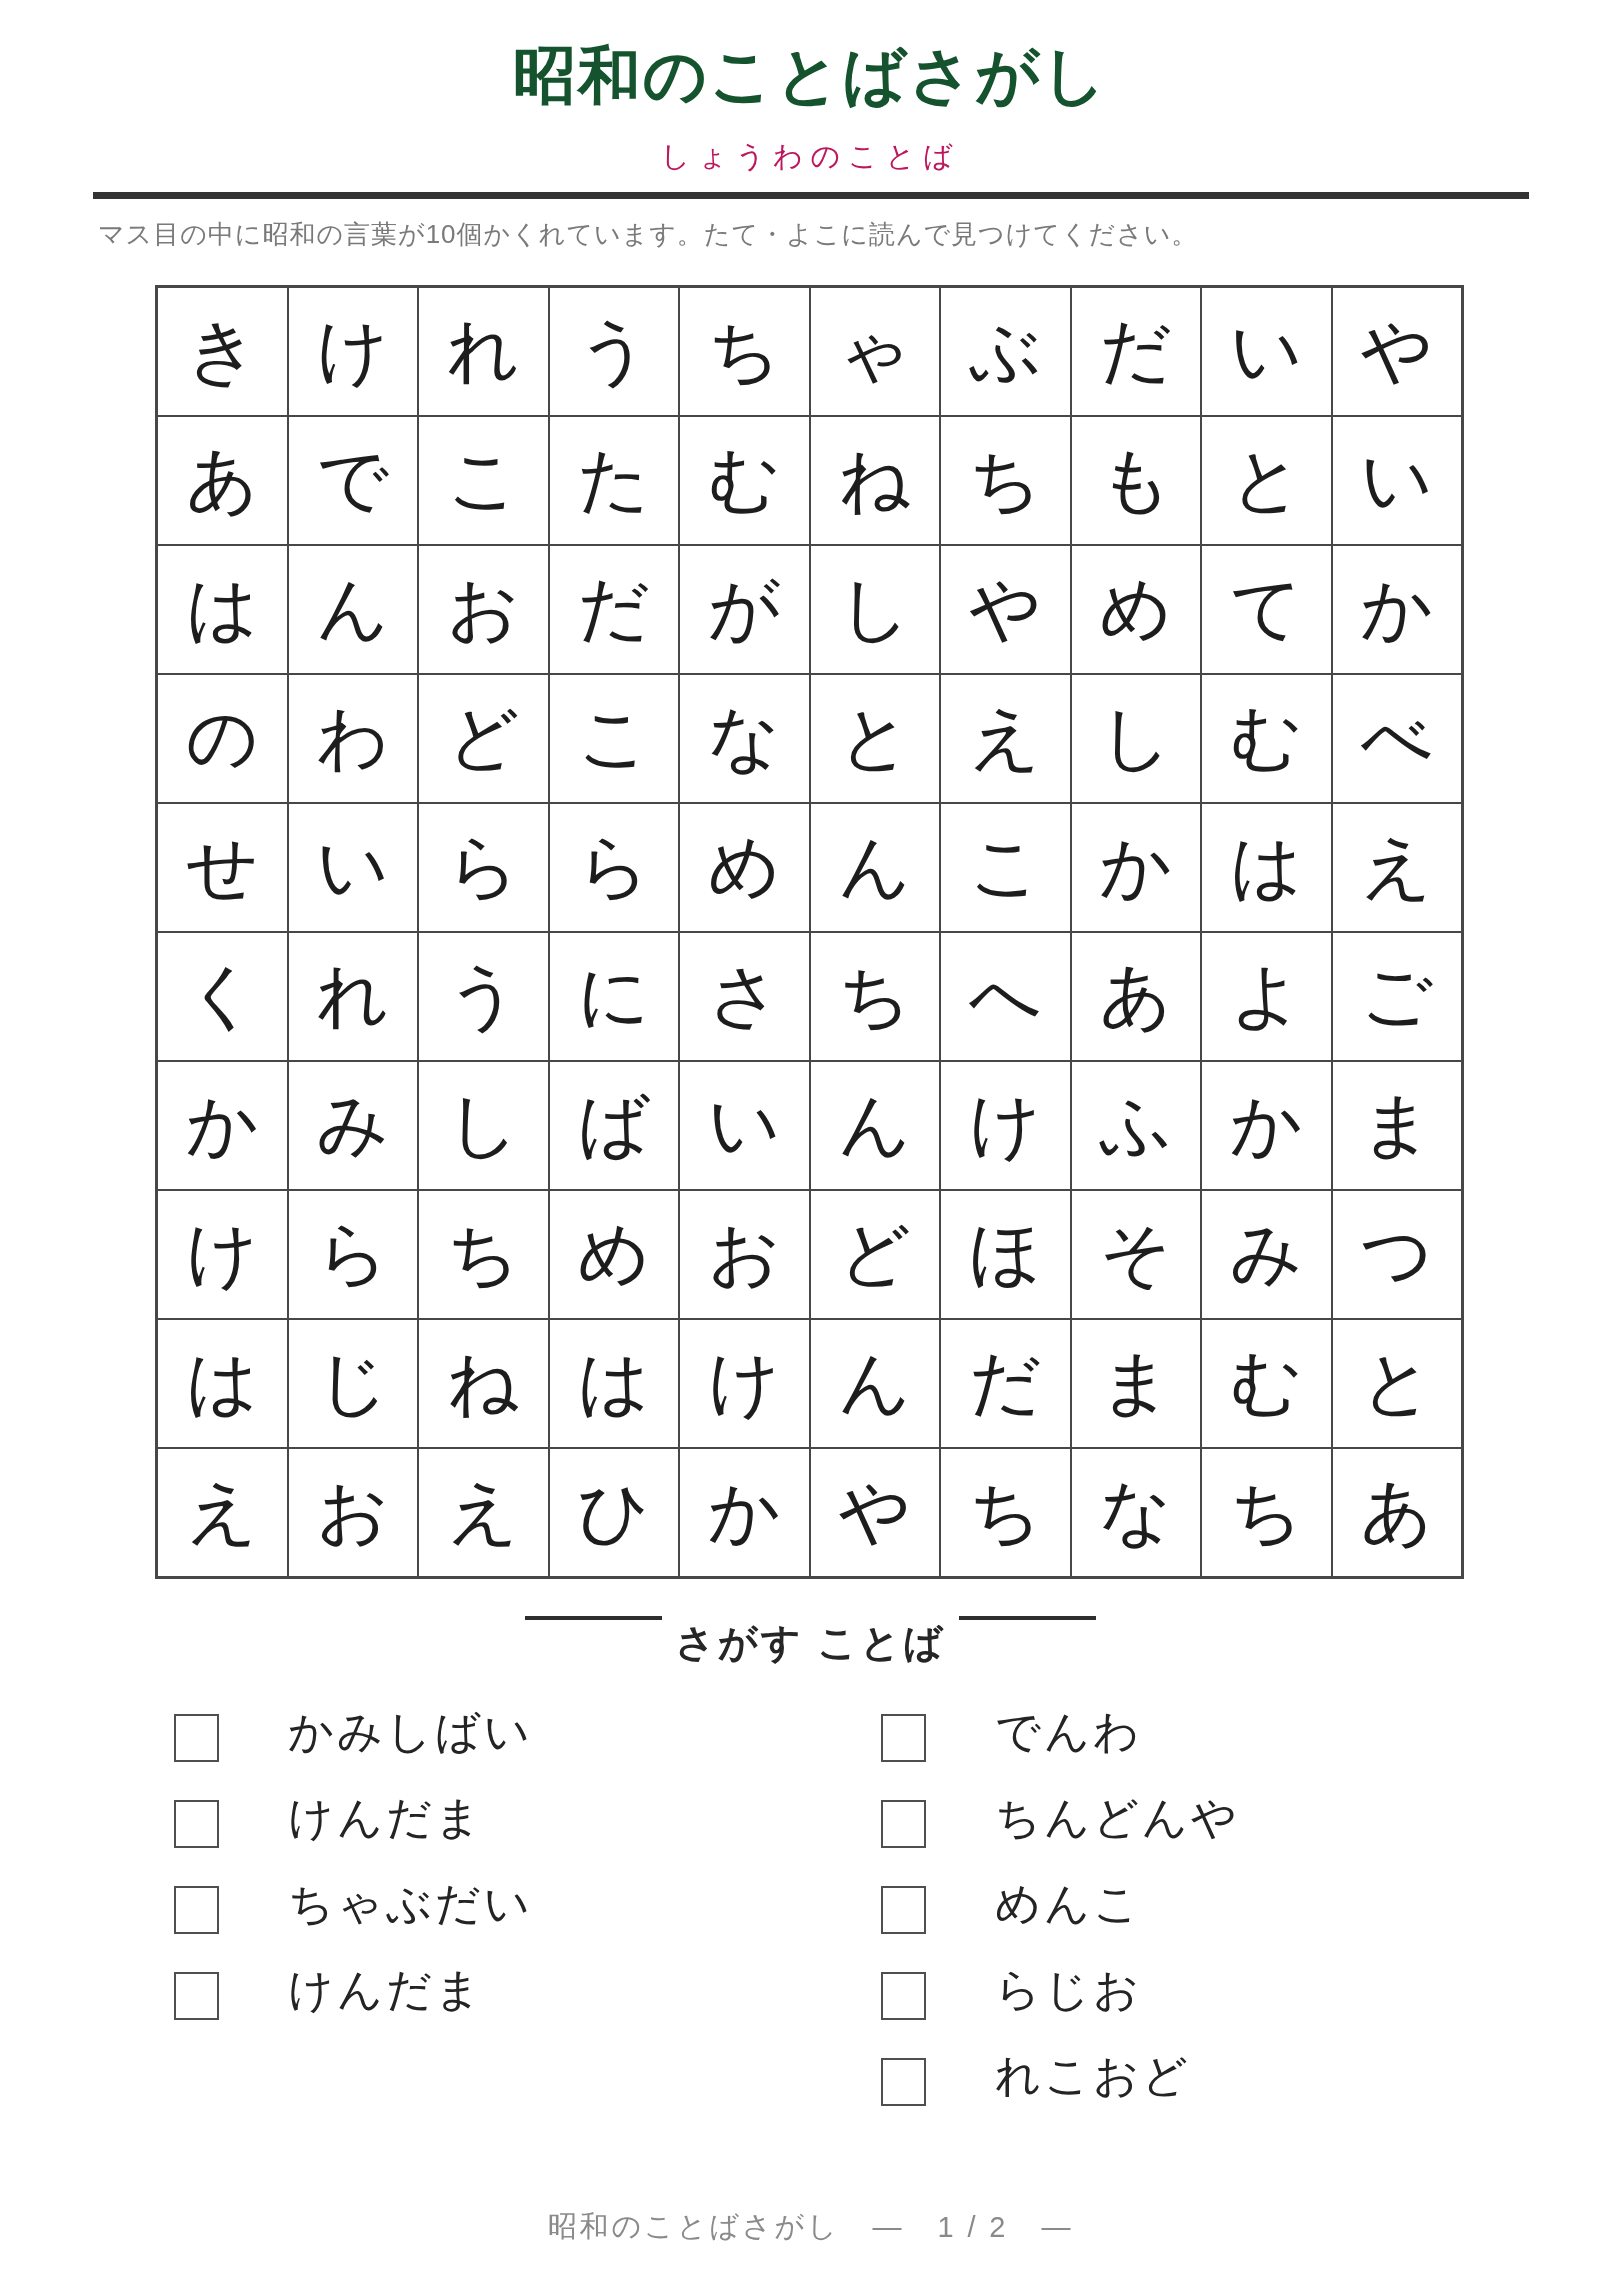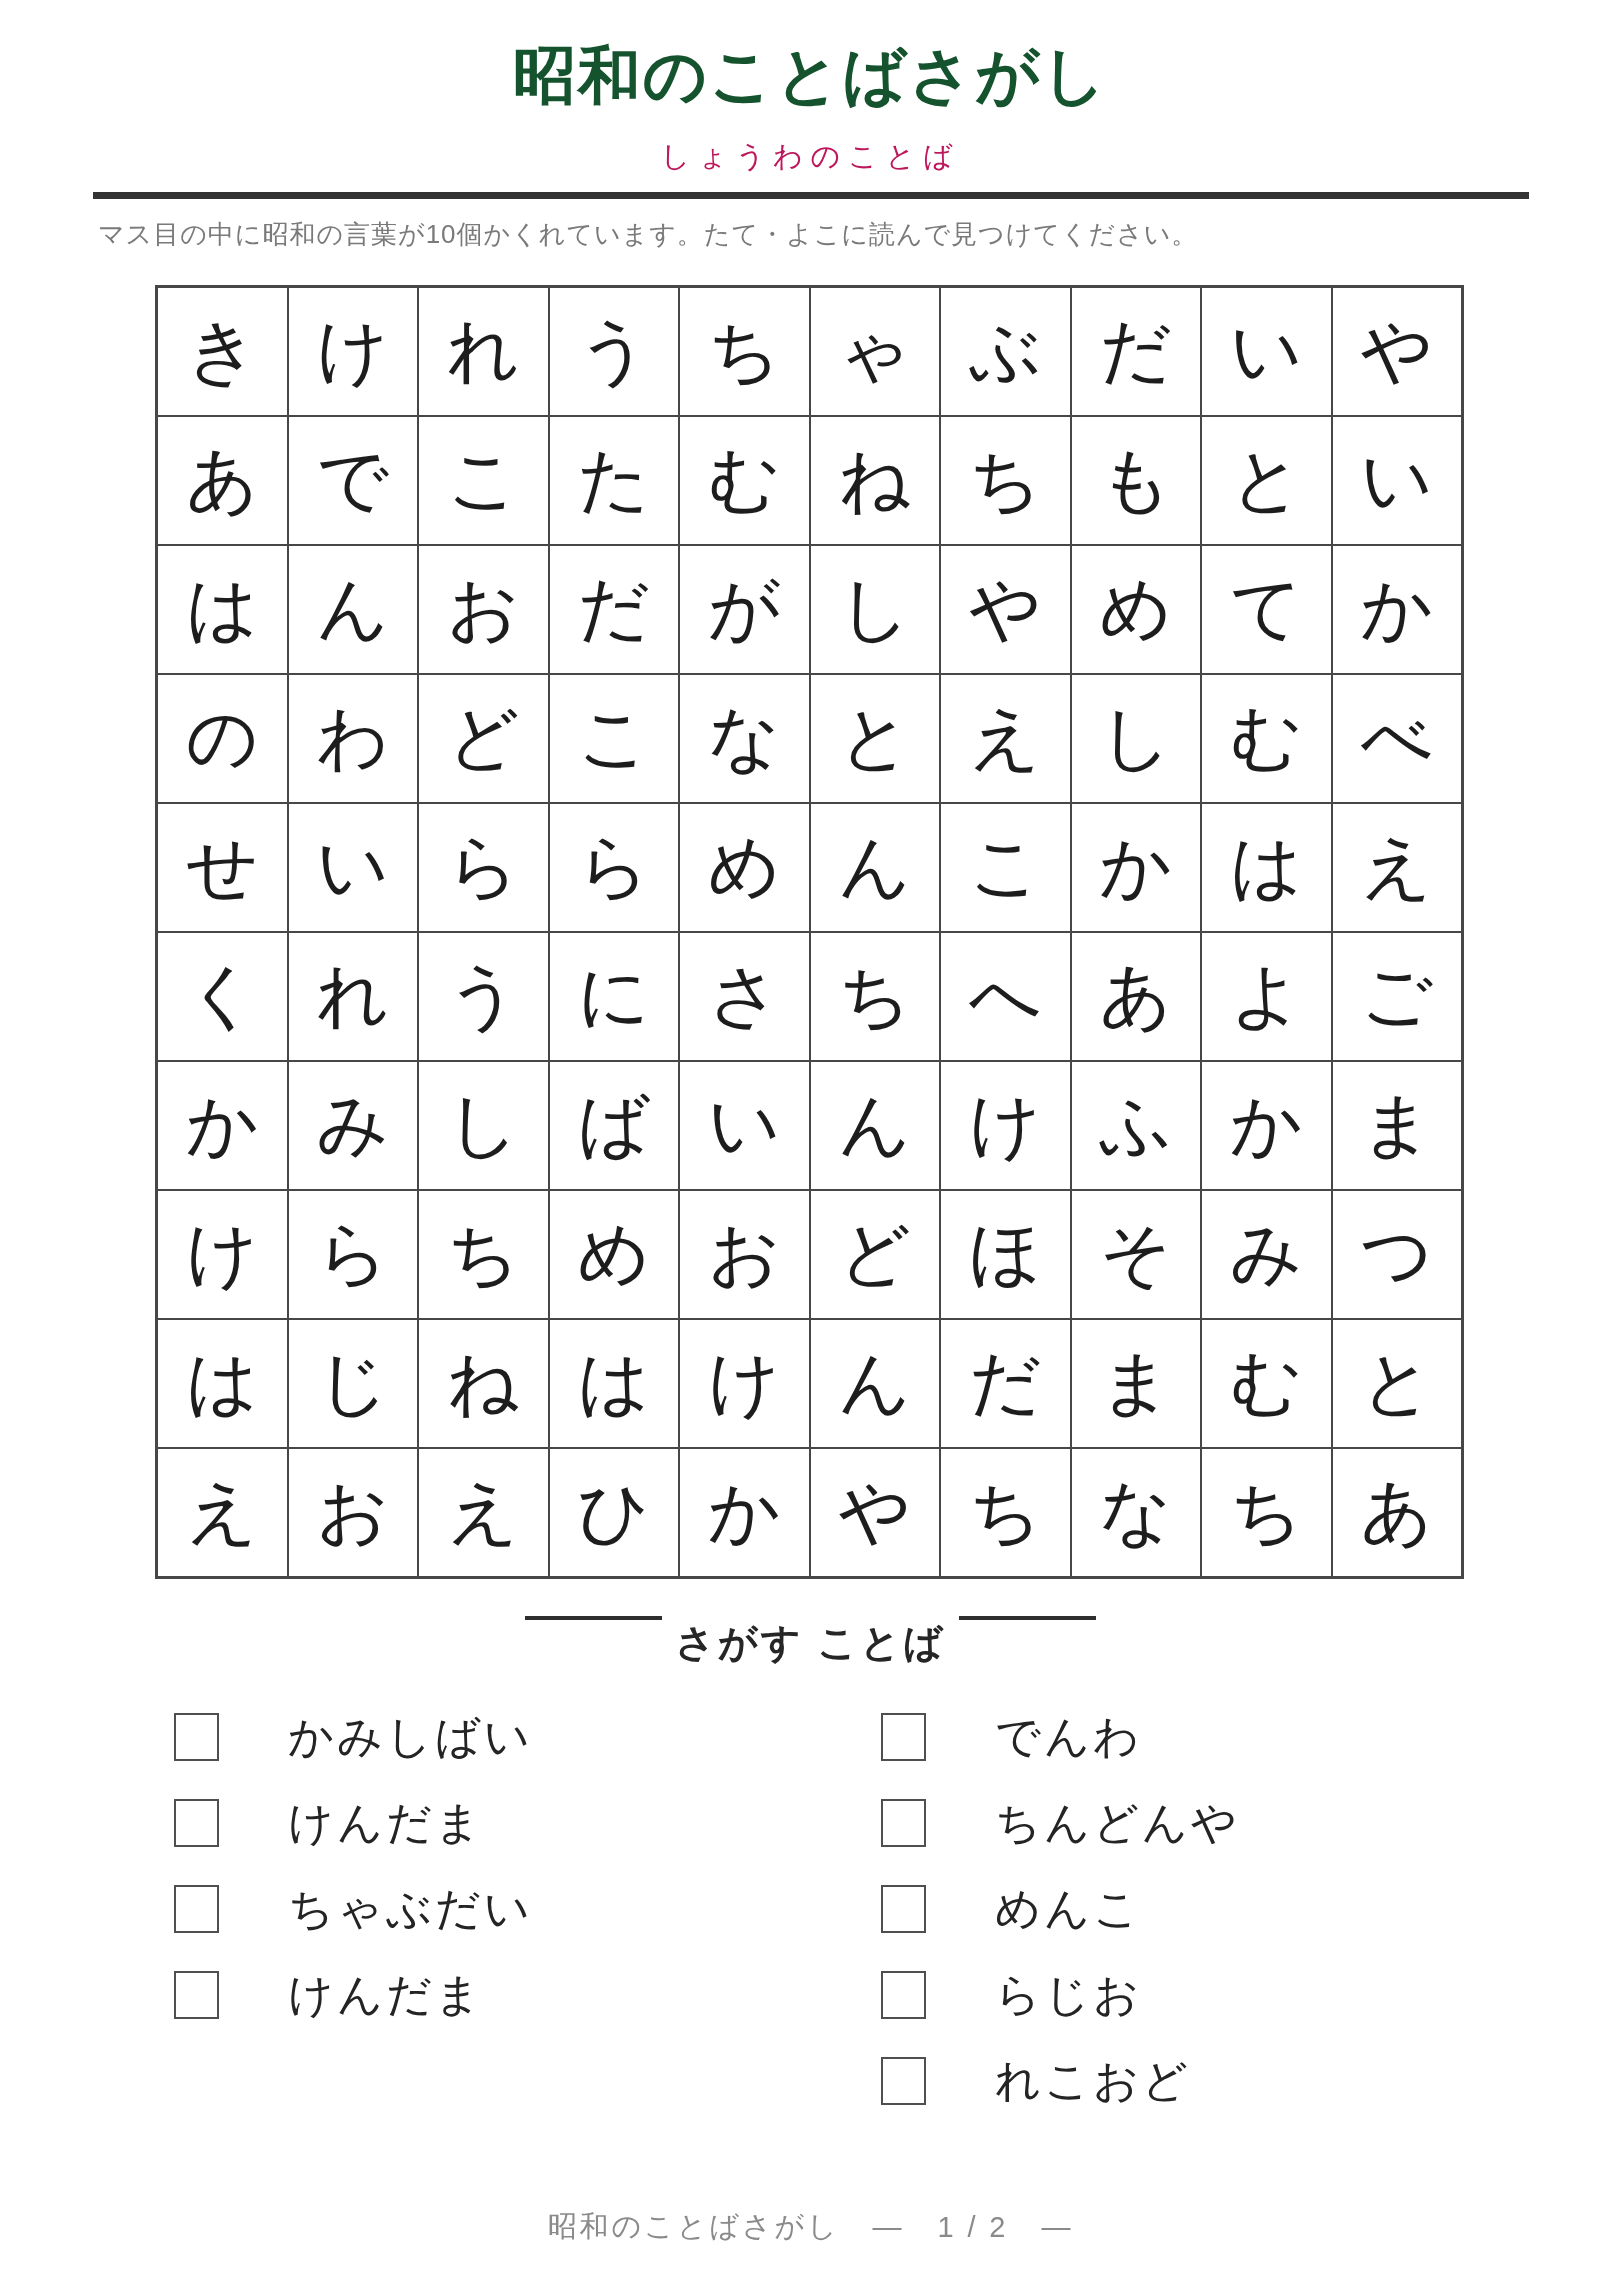--- a/index.html
+++ b/index.html
@@ -80,21 +80,21 @@
   }
 
   .words {
     margin: 43px 0 0 174px;
     display: flex;
   }
   .word-col { width: 519px; }
   .word-col.right { margin-left: 188px; }
   .word-item {
     display: flex;
-    align-items: center;
+    align-items: flex-end;
     margin-bottom: 37px;
     height: 49px;
   }
   .checkbox {
     width: 41px;
     height: 44px;
     border: 2.9px solid #4f4f4f;
     background: #ffffff;
     flex: 0 0 auto;
   }

